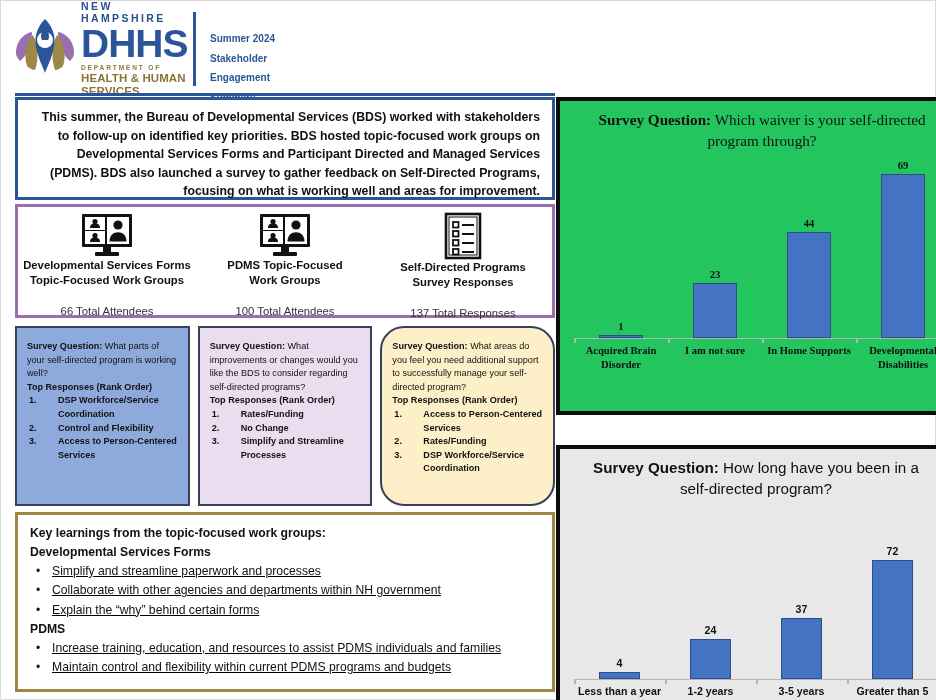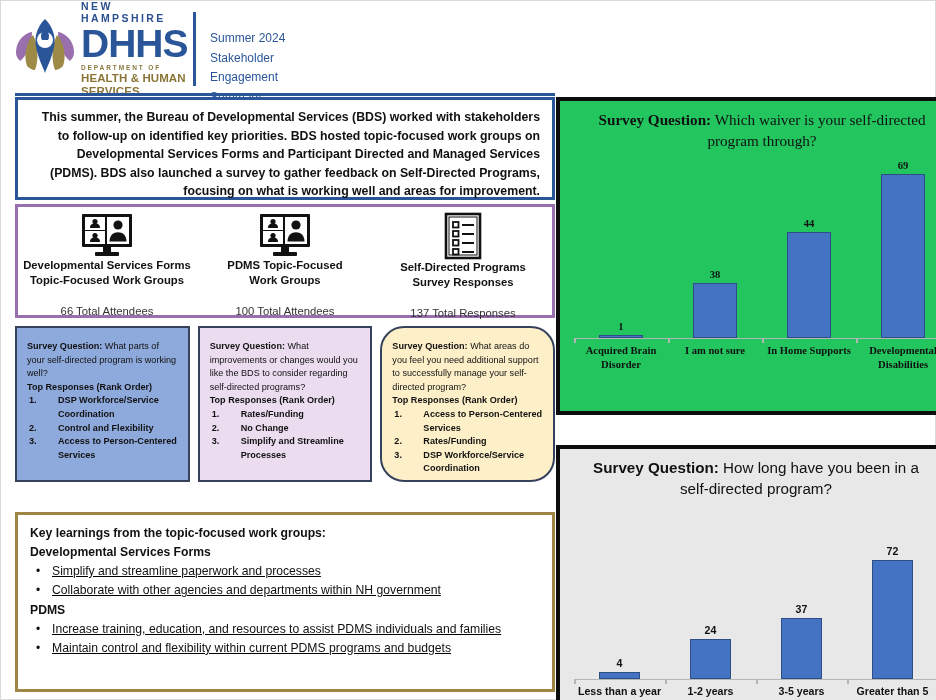--- a/index.html
+++ b/index.html
@@ -41,21 +41,21 @@
     line-height:9px;
   }
   .hhs-line{
     font-size:11.5px;letter-spacing:0.1px;color:#8a7537;font-weight:700;
     line-height:13px;
   }
   .hdr-divider{
     width:3px;height:74px;background:#2a5699;margin:0 14px 0 6px;
   }
   .hdr-title{
-    font-size:12px;font-weight:400;color:#2a5699;line-height:19.5px;margin-top:38px;
+    font-size:10px;font-weight:700;color:#2a5699;line-height:19.5px;margin-top:38px;
   }
   .hdr-rule{
     position:absolute;left:14px;top:92px;width:540px;height:3px;
     background:#2a5699;
   }
 
   
   .intro-box{
     position:absolute;left:14px;top:96px;width:540px;height:103px;
     border:3px solid #2a5699;background:#ffffff;box-sizing:border-box;
@@ -77,21 +77,21 @@
   .icon-cell .glyph{height:54px;display:flex;align-items:center;}
   .icon-cell .l1,.icon-cell .l2{
     font-size:11.3px;font-weight:700;color:#111;line-height:14.5px;text-align:center;
   }
   .icon-cell .l3{
     font-size:11.3px;font-weight:400;color:#333;line-height:15px;text-align:left;
     margin-top:17px;
   }
 
   .qrow{
-    position:absolute;left:14px;top:325px;width:540px;height:156px;
+    position:absolute;left:14px;top:325px;width:540px;height:180px;
     display:flex;gap:8px;
   }
   .qbox{
     flex:1;box-sizing:border-box;padding:12px 10px 8px 10px;
     border:2px solid #2f3a56;
   }
   .qbox.blue{background:#8ea9db;border-color:#36415c;}
   .qbox.purple{background:#ebdcf0;border-color:#36415c;}
   .qbox.cream{background:#fdf0c9;border-color:#36415c;border-radius:24px;}
   .qbox .qtext{font-size:9.1px;line-height:13.6px;color:#111;margin:0;}
@@ -296,38 +296,39 @@
       </ol>
     </div>
   </div>
 
   <div class="learn-box">
     <div class="lh">Key learnings from the topic-focused work groups:</div>
     <div class="sub">Developmental Services Forms</div>
     <ul>
       <li>Simplify and streamline paperwork and processes</li>
       <li>Collaborate with other agencies and departments within NH government</li>
+      <li>Explain the “why” behind certain forms</li>
     </ul>
     <div class="sub">PDMS</div>
     <ul>
       <li>Increase training, education, and resources to assist PDMS individuals and families</li>
       <li>Maintain control and flexibility within current PDMS programs and budgets</li>
     </ul>
   </div>
 
   <div class="chart-panel p1">
     <div class="chart-title"><b>Survey Question:</b><span> Which waiver is your self-directed program through?</span></div>
     <div class="plot plot1">
       <div class="bars">
         <div class="bar-slot">
           <div class="bar-val">1</div>
           <div class="bar" style="height:2.4px"></div>
         </div>
         <div class="bar-slot">
-          <div class="bar-val">38</div>
+          <div class="bar-val">23</div>
           <div class="bar" style="height:55px"></div>
         </div>
         <div class="bar-slot">
           <div class="bar-val">44</div>
           <div class="bar" style="height:105.6px"></div>
         </div>
         <div class="bar-slot">
           <div class="bar-val">69</div>
           <div class="bar" style="height:165.6px"></div>
         </div>

